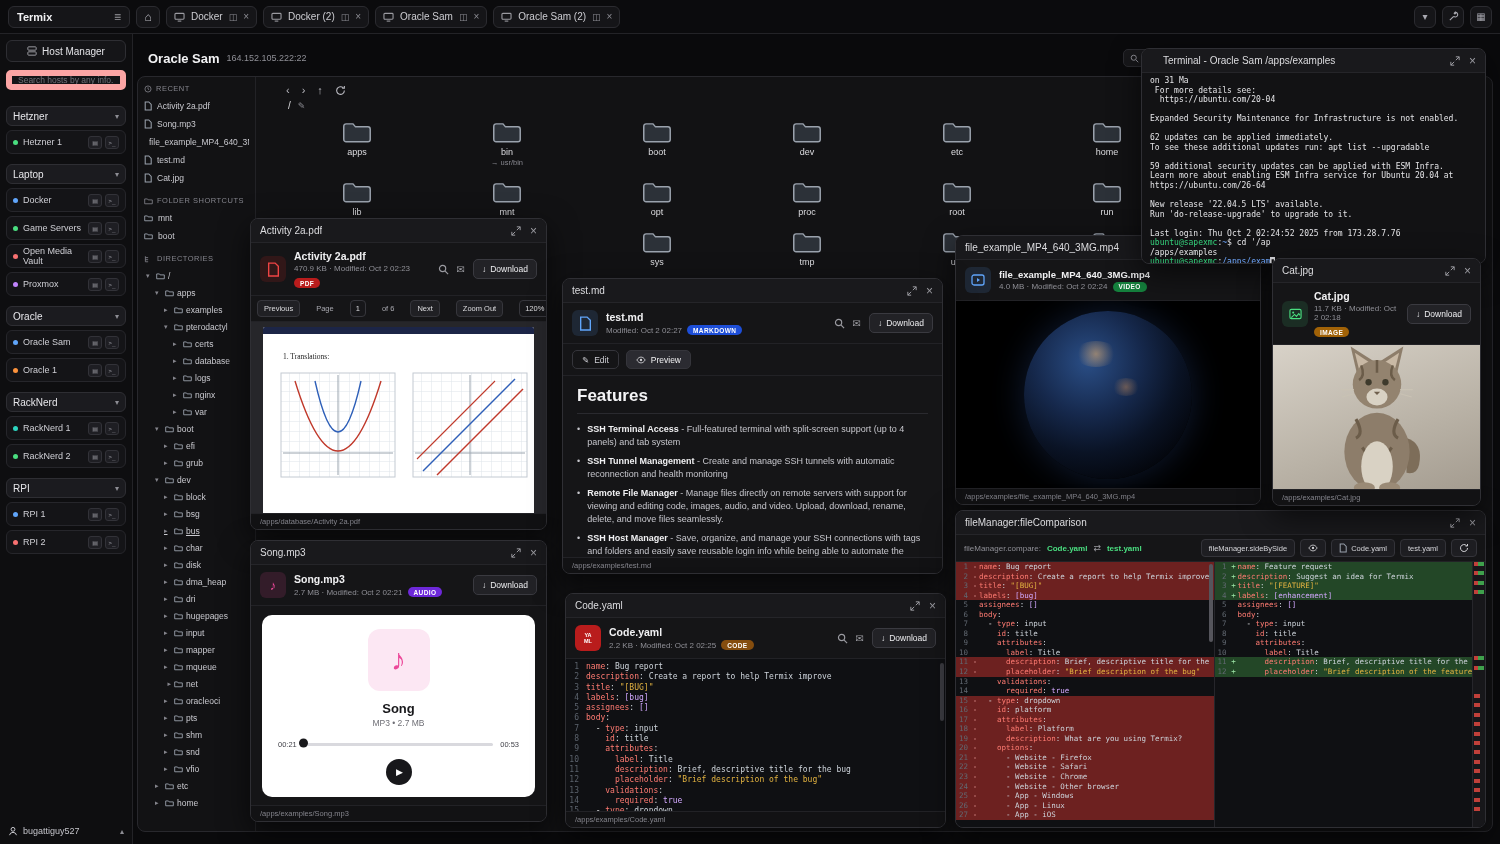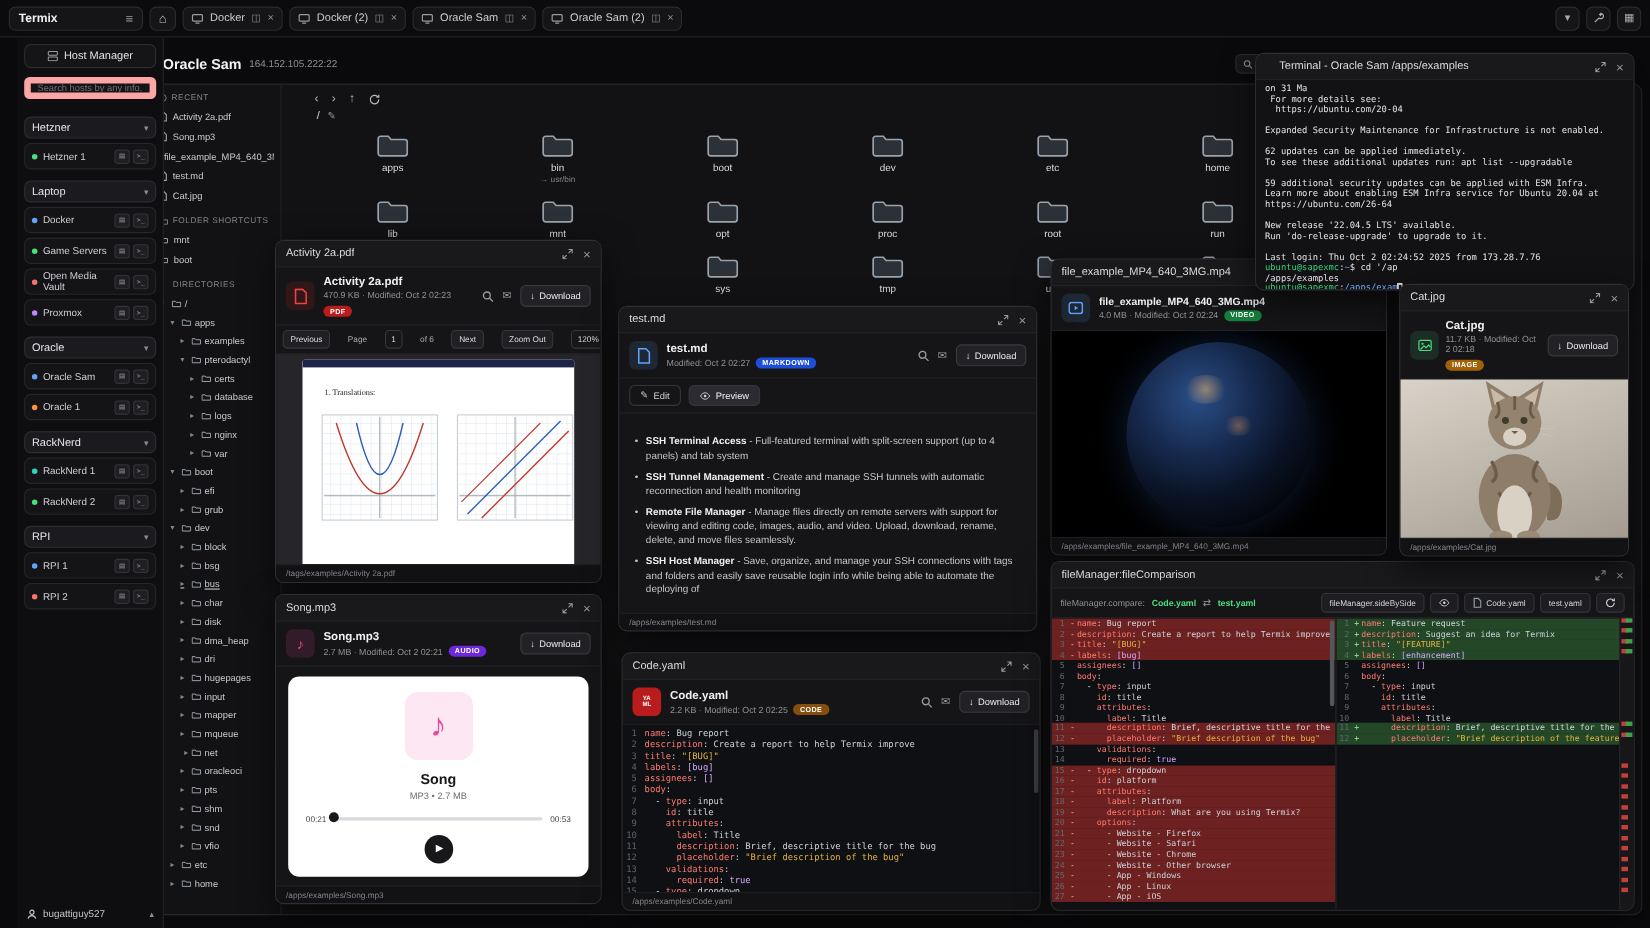--- a/index.html
+++ b/index.html
@@ -23,21 +23,21 @@
   .tab.home { width:24px; justify-content:center; padding:0; color:#b9b9c0; font-size:12px; }
   .tab-label { font-size:10px; }
   .tico { stroke:#9a9aa0; fill:none; stroke-width:1.2; }
   .tab .split { color:#8d8d94; font-size:9px; }
   .tab .x { color:#8d8d94; font-size:10px; }
   .topbar-right { margin-left:auto; display:flex; gap:6px; }
   .tb-btn { width:22px; height:22px; background:#151518; border:1px solid #2b2b30; border-radius:6px;
     display:flex; align-items:center; justify-content:center; color:#a8a8b0; font-size:10px; }
 
   
-  .sidebar { position:absolute; left:16px; top:34px; bottom:0; width:133px; background:#0e0e10;
+  .sidebar { position:absolute; left:0; top:34px; bottom:0; width:133px; background:#0e0e10;
     border-right:1px solid #232327; padding:6px; z-index:40; }
   .hm-btn { width:100%; height:22px; border:1px solid #2e2e33; background:#151518; border-radius:6px;
     color:#e2e2e6; font-size:10px; display:flex; align-items:center; justify-content:center; gap:5px; }
   .sb-search { margin-top:8px; width:100%; height:20px; background:#151518; border:6px solid #fca5a5;
     border-radius:5px; color:#cfcfd4; font-size:8.5px; padding:0 6px; }
   .sb-search::placeholder { color:#717179; }
   .srows { margin-top:10px; display:flex; flex-direction:column; gap:4px; }
   .srow { border-radius:6px; display:flex; align-items:center; gap:5px; padding:0 6px; min-height:24px; }
   .srow.group { background:#1b1b1f; border:1px solid #2e2e33; min-height:20px; margin-top:6px; }
   .srow.group .srow-label { font-size:10px; color:#e6e6ea; flex:1; }
@@ -100,21 +100,21 @@
   .wfoot { margin-top:auto; flex:0 0 auto; border-top:1px solid #222226; background:#121214;
     padding:3px 9px; font-size:7.5px; color:#84848c; white-space:nowrap; overflow:hidden; }
 
   
   #win-pdf { left:250px; top:218px; width:297px; height:312px; z-index:10; }
   .pdftb { flex:0 0 auto; display:flex; align-items:center; gap:16px; padding:4px 6px; border-bottom:1px solid #222226; overflow:hidden; }
   .pdftb button, .pgbox { height:17px; background:#202024; border:1px solid #36363c; border-radius:4px;
     color:#dcdcdf; font-size:7.5px; padding:0 6px; white-space:nowrap; display:flex; align-items:center; gap:3px; }
   .pgbox { background:#17171a; padding:0 5px; }
   .pl { font-size:7.5px; color:#a8a8af; white-space:nowrap; }
-  .pdfbody { flex:1; background:#26262a; overflow:hidden; padding:5px 24px 0; }
+  .pdfbody { flex:1; background:#26262a; overflow:hidden; padding:5px 12px 0; }
   .pdfpage { background:#fff; width:100%; height:100%; border-radius:2px 2px 0 0; overflow:hidden; }
   .pdfband { height:7px; background:#1c2547; }
   .pdfhead { font-family:"Liberation Serif","DejaVu Serif",serif; color:#1a1a1a; font-size:7.5px; padding:18px 0 0 20px; }
   .plots { display:flex; gap:14px; padding:10px 0 0 16px; }
 
   
   #win-song { left:250px; top:540px; width:297px; height:282px; z-index:11; }
   .audio-body { flex:1; display:flex; align-items:center; justify-content:center; padding:8px; }
   .audio-card { background:#fff; border-radius:10px; width:273px; padding:14px 16px 12px; display:flex; flex-direction:column; align-items:center; }
   .note-box { width:62px; height:62px; border-radius:12px; background:#fce7f3; color:#ec4899; font-size:30px;
@@ -1056,21 +1056,21 @@
           <svg width="118" height="108" viewBox="0 0 118 108">
             <rect x="2" y="2" width="114" height="104" fill="url(#gr1)" stroke="#c3cad2"></rect>
             <path d="M59 4v100M4 82h110" stroke="#9aa4ae" stroke-width="1"></path>
             <path d="M12 100 104 8" stroke="#2e5fb8" fill="none" stroke-width="1.4"></path>
             <path d="M26 104 112 18" stroke="#c0392b" fill="none" stroke-width="1.4"></path>
             <path d="M6 88 84 10" stroke="#c0392b" fill="none" stroke-width="1.1"></path>
           </svg>
         </div>
       </div>
     </div>
-    <div class="wfoot">/tags/examples/Activity 2a.pdf</div>
+    <div class="wfoot">/apps/database/Activity 2a.pdf</div>
   </section>
 
   <section class="win" id="win-song">
     <div class="tbar">
       <span class="ttl">Song.mp3</span>
       <span class="wctl">
         <svg class="exp-ic" width="10" height="10" viewBox="0 0 12 12">
             <path d="M7 1h4v4M5 11H1V7M11 1 7 5M1 11l4-4"></path>
           </svg>
         <span class="x">×</span>
@@ -1150,20 +1150,21 @@
         </span>
       <span class="md-tab active">
         <svg width="10" height="8" viewBox="0 0 12 9">
             <path d="M1 4.5C2.6 1.9 4.2 1 6 1s3.4.9 5 3.5C9.4 7.1 7.8 8 6 8S2.6 7.1 1 4.5Z" stroke="#d6d6da" fill="none"></path>
             <circle cx="6" cy="4.5" r="1.4" fill="#d6d6da"></circle>
           </svg>
         <span>Preview</span>
       </span>
     </div>
     <div class="md-body">
+      <div class="md-h1">Features</div>
       <div class="md-list">
 
           <div class="md-li">
             <span class="bdot">•</span>
             <span><b>SSH Terminal Access</b><span> - Full-featured terminal with split-screen support (up to 4 panels) and tab system</span></span>
           </div>
 
           <div class="md-li">
             <span class="bdot">•</span>
             <span><b>SSH Tunnel Management</b><span> - Create and manage SSH tunnels with automatic reconnection and health monitoring</span></span>

